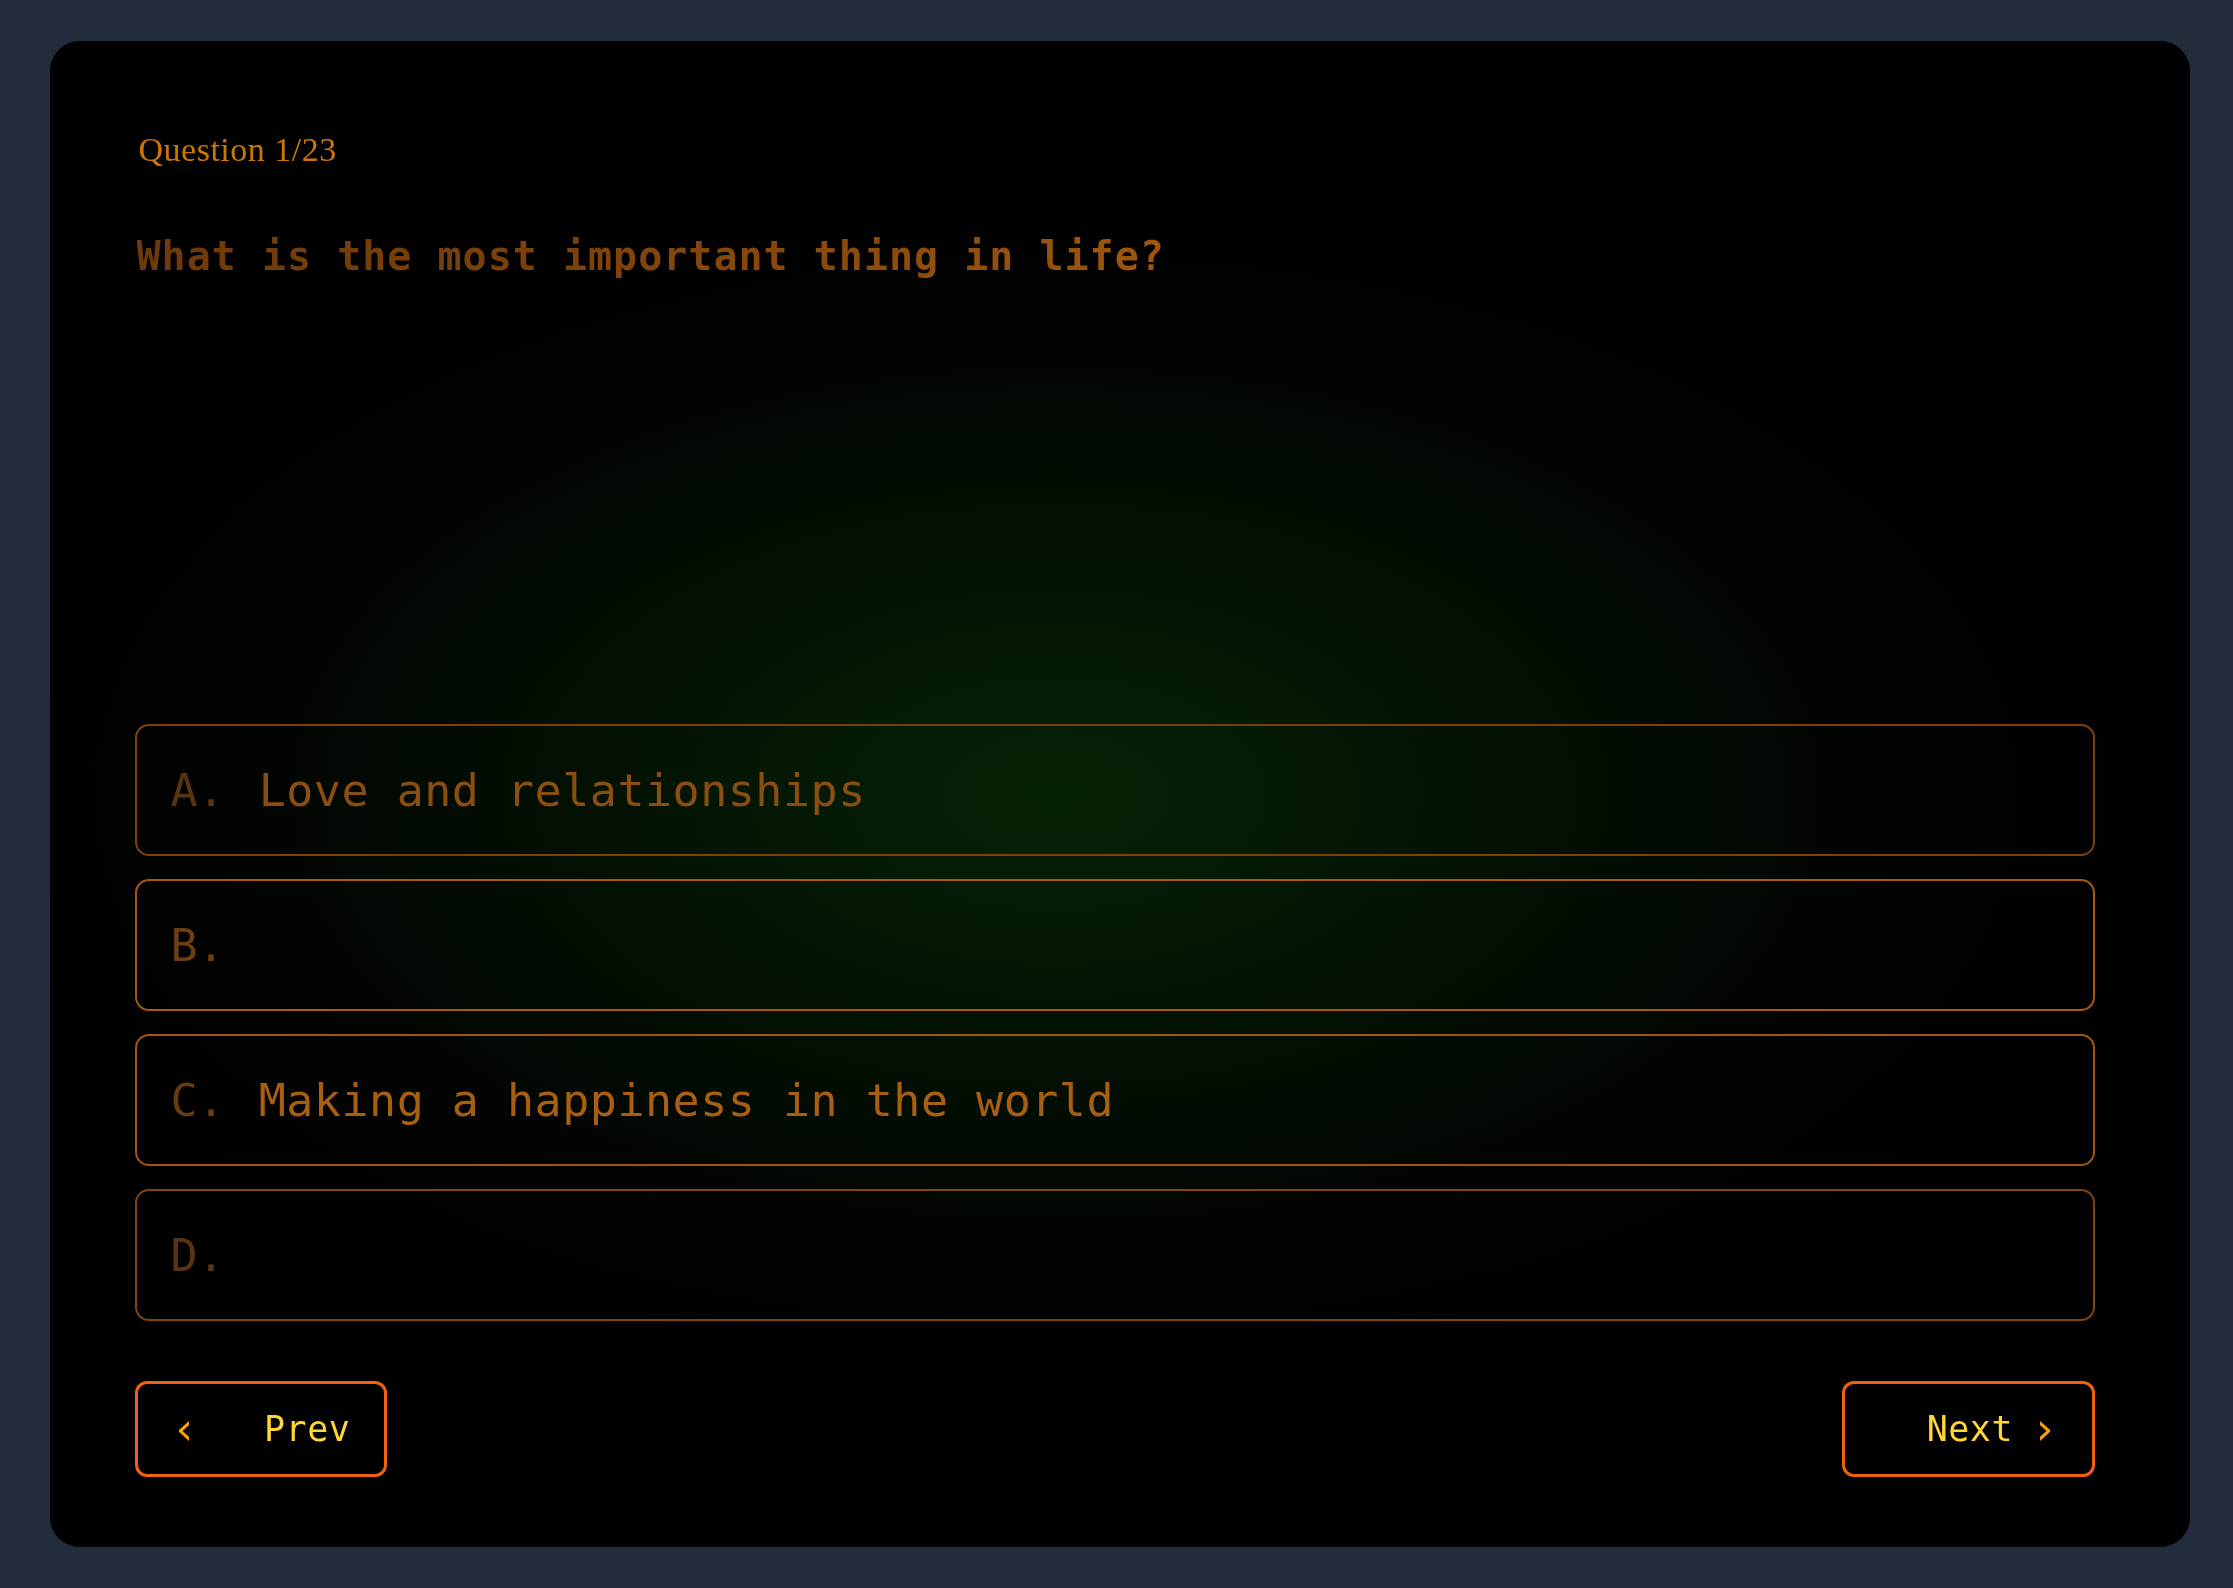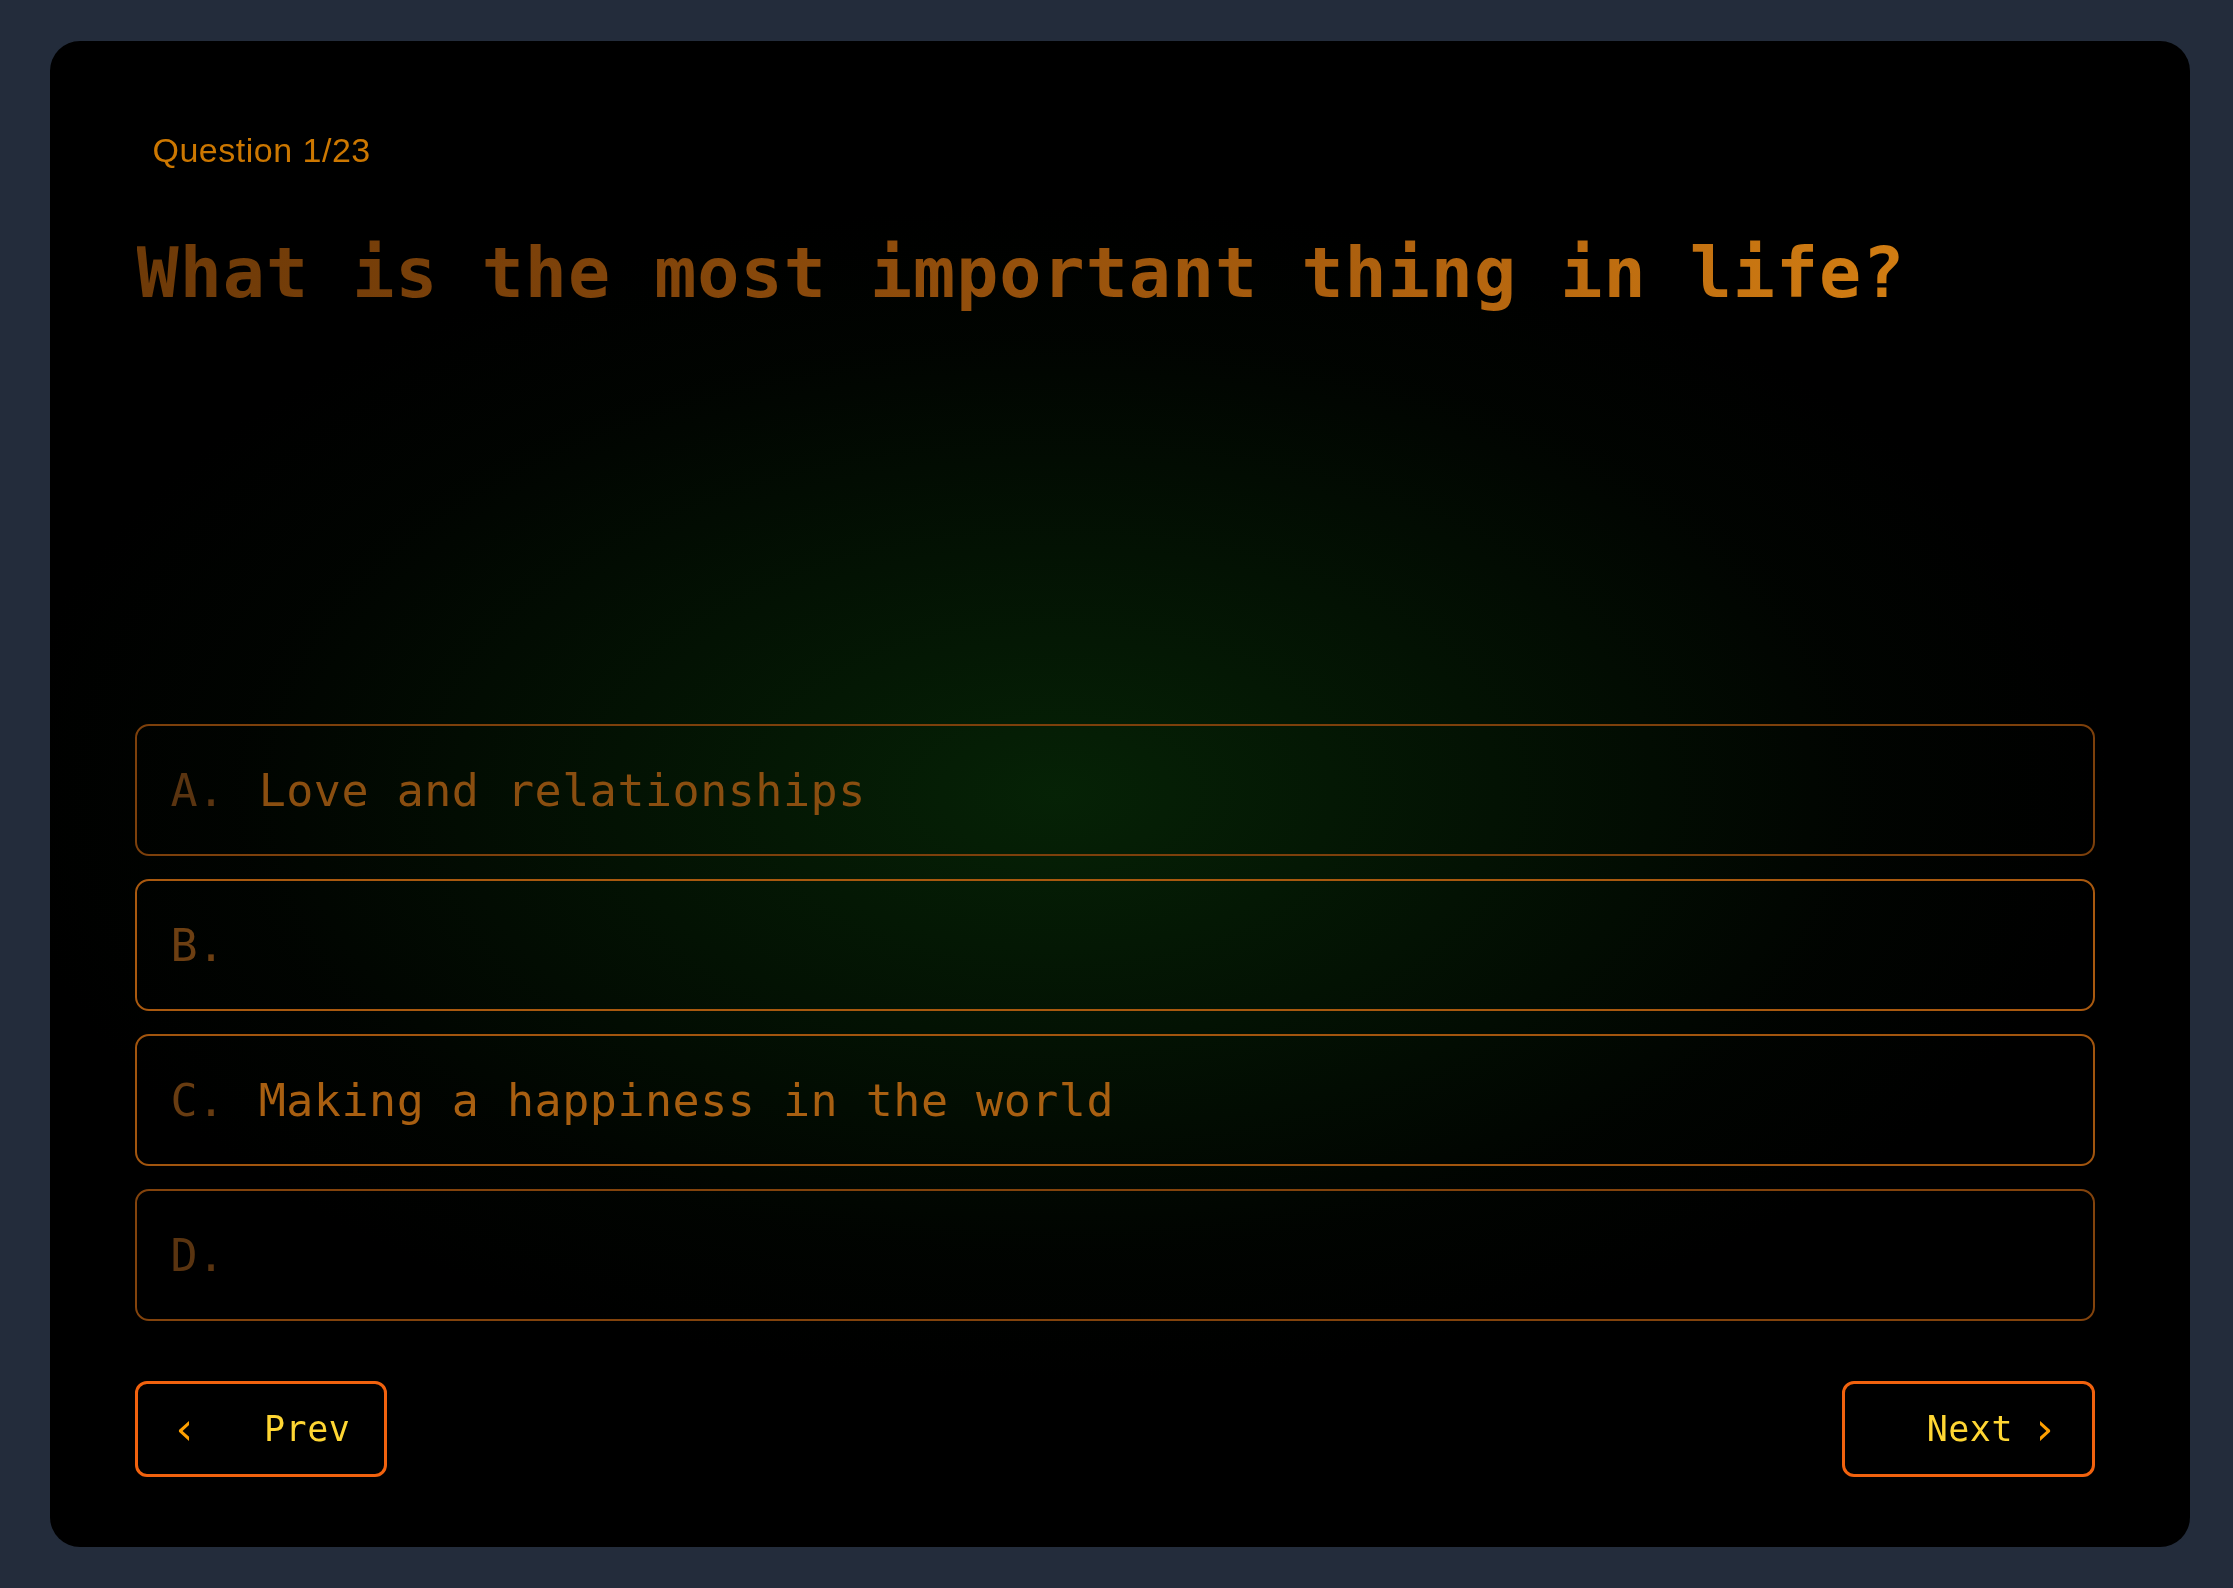--- a/index.html
+++ b/index.html
@@ -33,31 +33,31 @@
 
   .card-inner {
     position: relative;
     z-index: 2;
     height: 100%;
     display: flex;
     flex-direction: column;
   }
 
   .q-counter {
-    font-family: Liberation Sans, sans-serif;
+    font-family: Liberation Serif, serif;
     font-size: 34px;
     letter-spacing: 0.5px;
     color: #cc7700;
     line-height: 1;
-    margin: 0 0 0 18px;
+    margin: 0 0 0 4px;
   }
 
   .q-title {
     font-family: "DejaVu Sans Mono", monospace;
-    font-size: 70px;
+    font-size: 40px;
     letter-spacing: 1px;
     line-height: 1.15;
     margin: 66px 0 0 2px;
     background: linear-gradient(90deg, #6e3a08 0%, #7d420a 22%, #95500c 45%, #b4650f 68%, #cf7b12 88%, #d98414 100%);
     -webkit-background-clip: text;
     background-clip: text;
     color: transparent;
     -webkit-text-fill-color: transparent;
     white-space: nowrap;
   }

